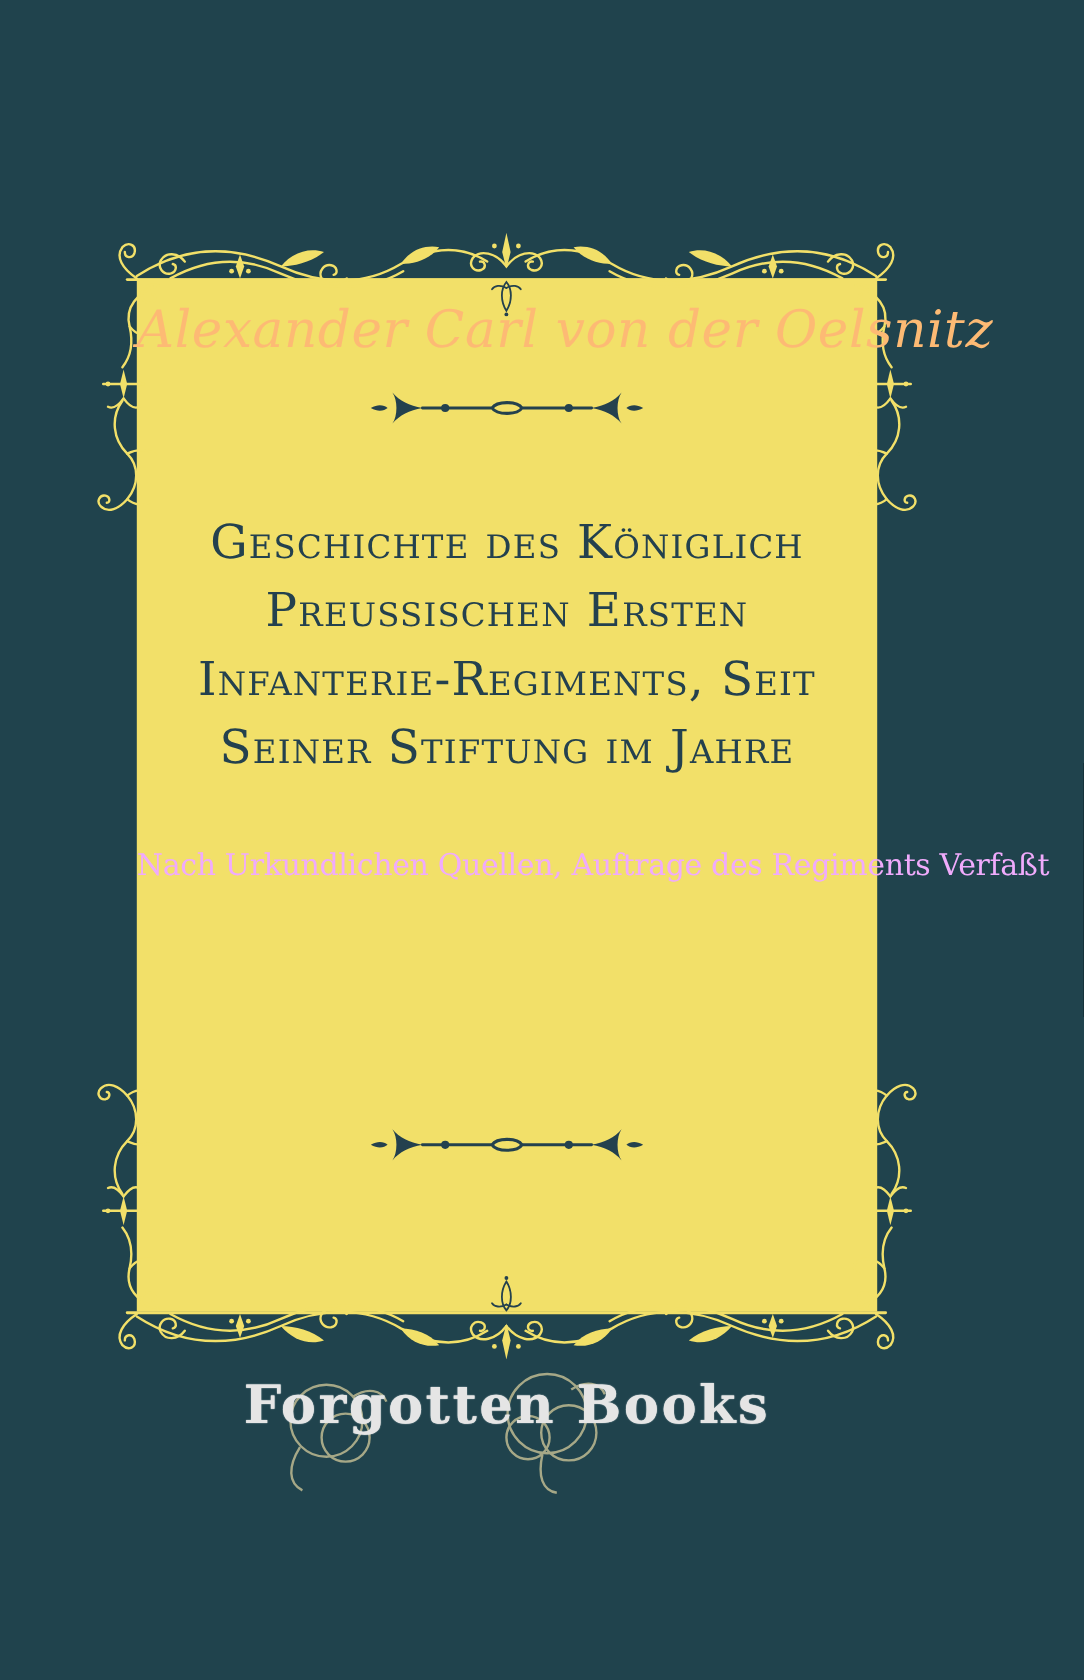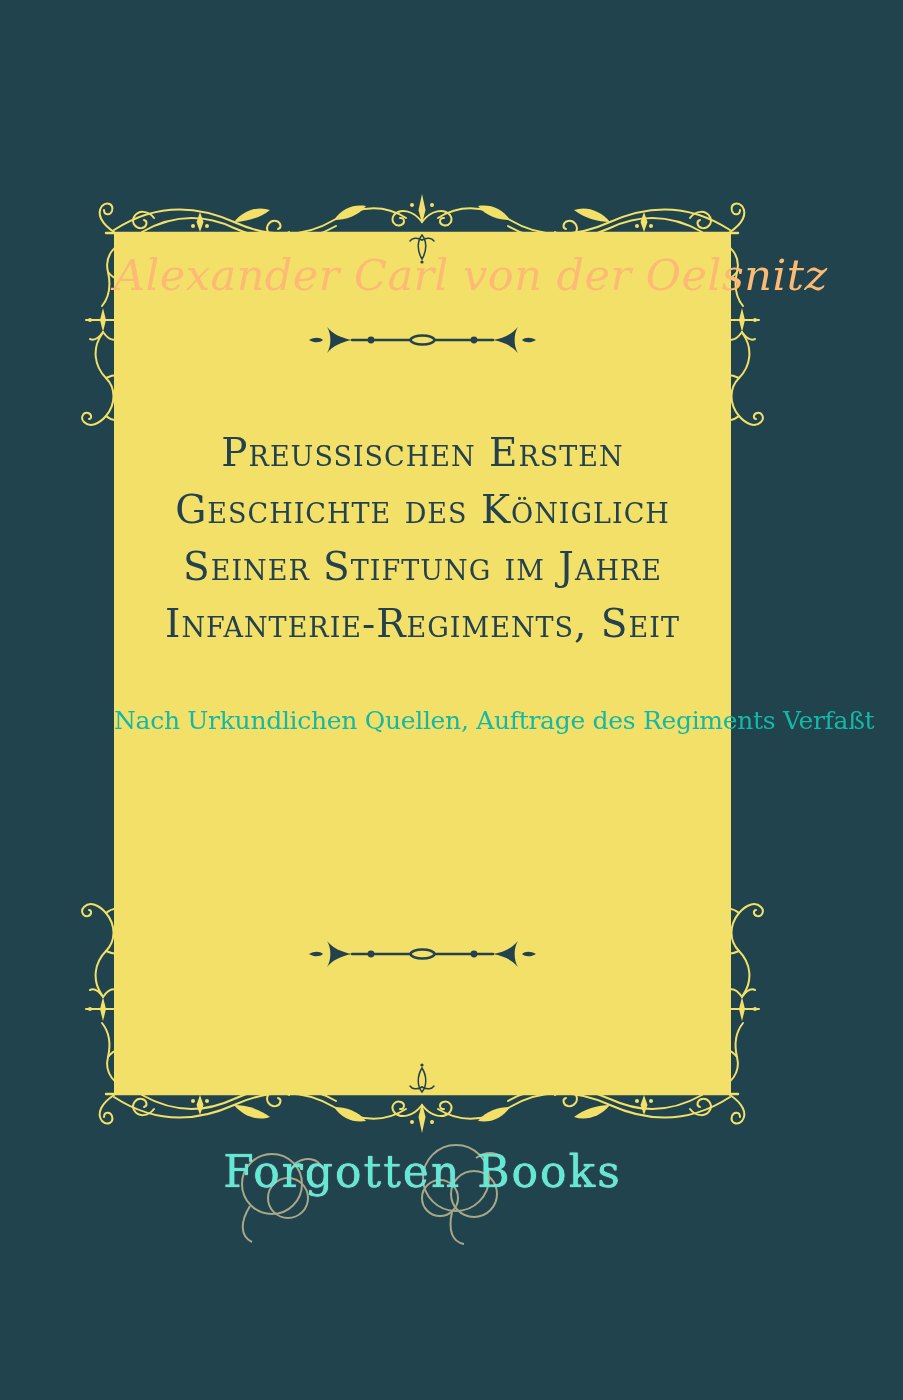--- a/index.html
+++ b/index.html
@@ -30,31 +30,31 @@
   .divider-bottom{left:305px;top:936px;}
   .title{
     position:absolute;left:94px;top:424px;width:657px;
     text-align:center;color:#24414e;
     font-variant:small-caps;font-size:39px;line-height:57px;
     letter-spacing:1px;
   }
   .title .tline{white-space:nowrap;}
   .subtitle{
     position:absolute;left:114px;top:706px;width:617px;
-    text-align:center;color:#14b8a6;
+    text-align:center;color:#f0abfc;
     font-size:25px;letter-spacing:-0.3px;white-space:nowrap;
   }
   .logo{
     position:absolute;left:114px;top:1146px;width:617px;height:110px;
     text-align:center;
   }
   .logo-flourish{position:absolute;left:90px;top:-14px;}
   .logo-text{
-    position:relative;color:#5eead4;
-    font-size:44px;font-weight:normal;letter-spacing:2px;
+    position:relative;color:#e5e5e5;
+    font-size:44px;font-weight:bold;letter-spacing:2px;
     text-shadow:0 0 1px #ffffff;
     white-space:nowrap;
   }
 </style>
 </head>
 <body>
 
 <div class="cover">
 
   <div class="panel"></div>
@@ -221,24 +221,24 @@
         <path d="M4,18 C10,14.5 15,15.5 18,18 C15,20.5 10,21.5 4,18 Z" stroke="none"></path>
         <path d="M22,5 C28,12 36,16 47,18 C36,20 28,24 22,31 C26.5,24.5 26.5,11.5 22,5 Z" stroke="none"></path>
         <line x1="47" y1="18" x2="104" y2="18" stroke-width="2.4" fill="none"></line>
         <circle cx="66" cy="18" r="3.4" stroke="none"></circle>
       </g>
       <path d="M105,18 C109,12 126,12 130,18 C126,24 109,24 105,18 Z" fill="none" stroke-width="2.6"></path>
     </g>
   </svg>
 
   <div class="title">
+    <div class="tline">Geschichte des Königlich</div>
     <div class="tline">Preussischen Ersten</div>
-    <div class="tline">Geschichte des Königlich</div>
+    <div class="tline">Infanterie-Regiments, Seit</div>
     <div class="tline">Seiner Stiftung im Jahre</div>
-    <div class="tline">Infanterie-Regiments, Seit</div>
   </div>
 
   <div class="subtitle">Nach Urkundlichen Quellen, Auftrage des Regiments Verfaßt</div>
 
   <svg class="divider divider-bottom" width="235" height="36" viewBox="0 0 235 36">
     <g fill="#24414e" stroke="#24414e" stroke-linecap="round">
       <g>
         <path d="M4,18 C10,14.5 15,15.5 18,18 C15,20.5 10,21.5 4,18 Z" stroke="none"></path>
         <path d="M22,5 C28,12 36,16 47,18 C36,20 28,24 22,31 C26.5,24.5 26.5,11.5 22,5 Z" stroke="none"></path>
         <line x1="47" y1="18" x2="104" y2="18" stroke-width="2.4" fill="none"></line>

